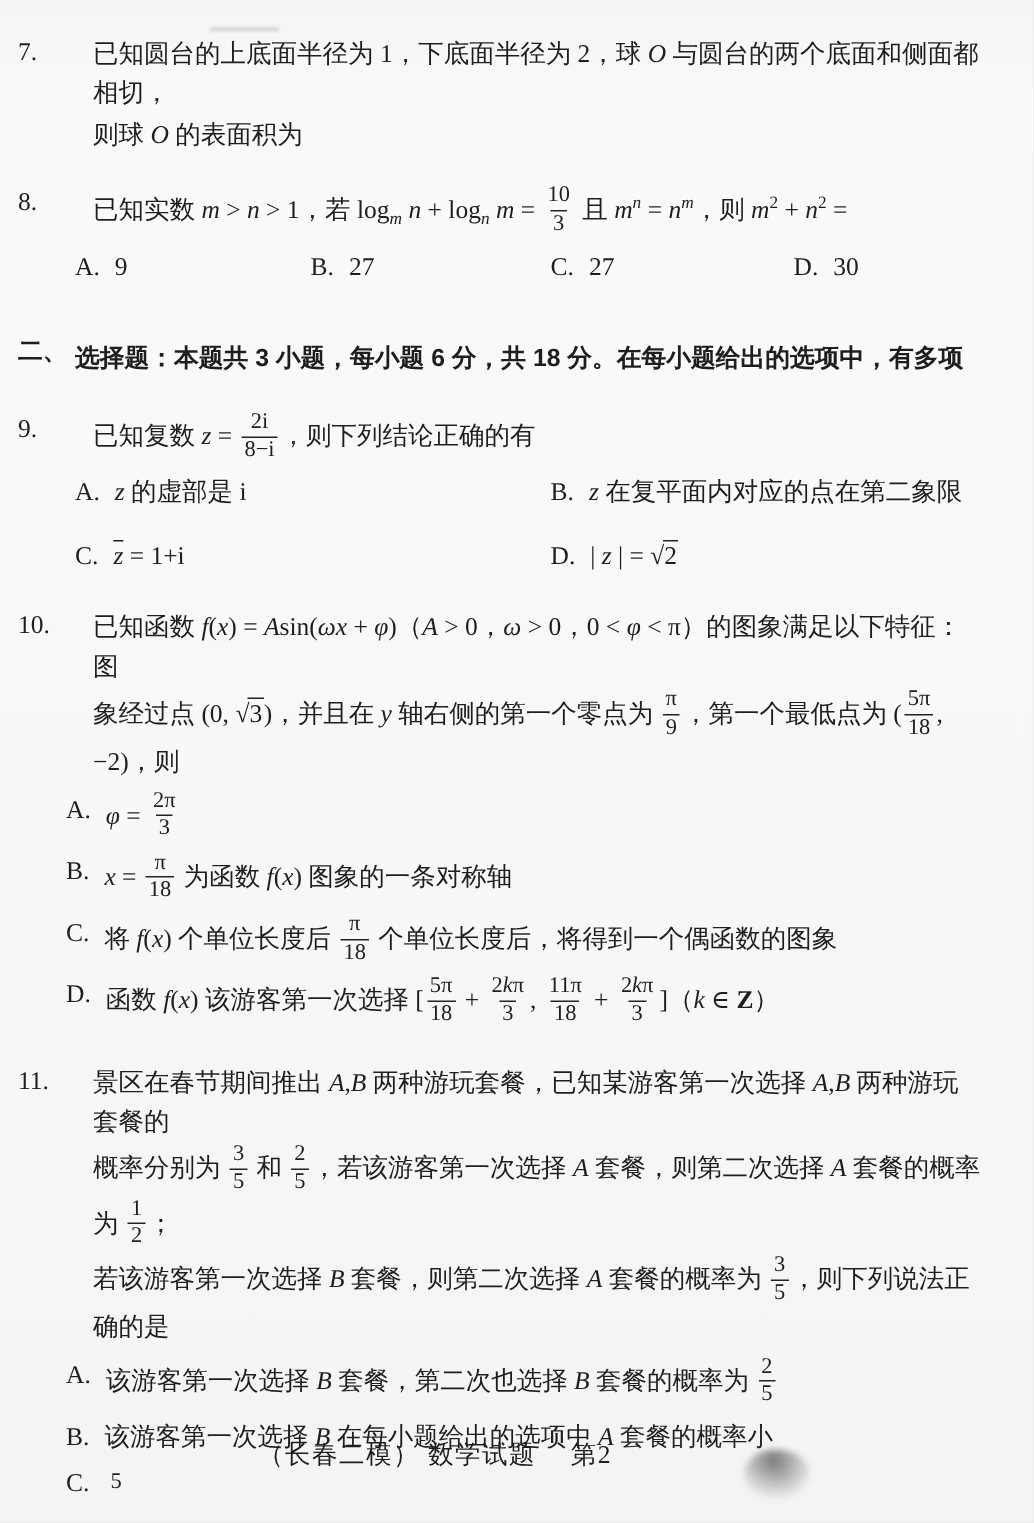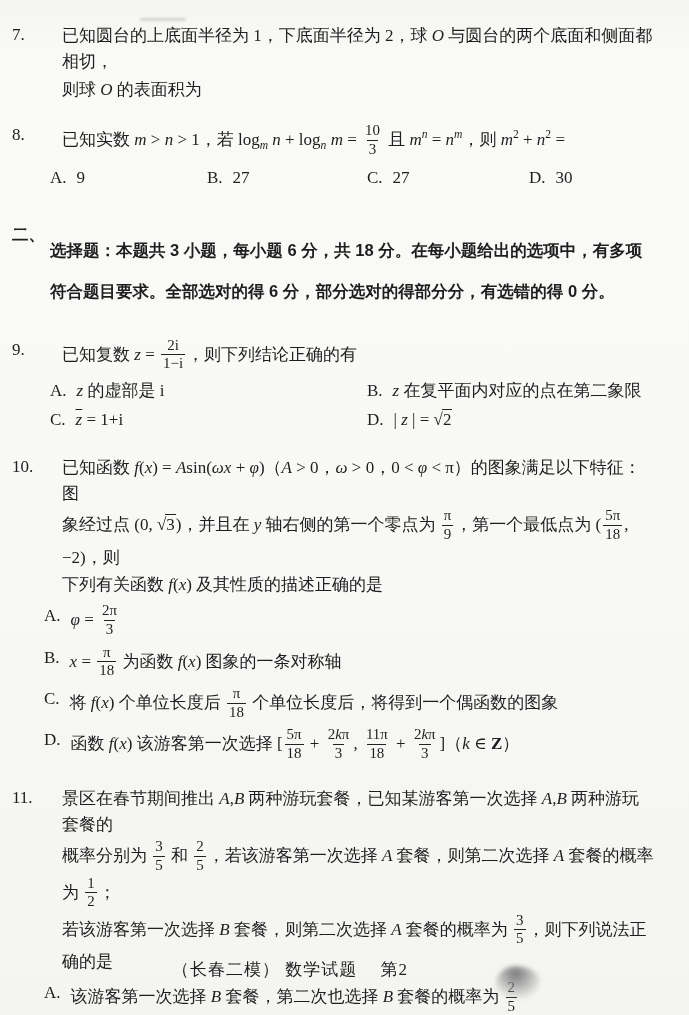--- a/index.html
+++ b/index.html
@@ -9,32 +9,32 @@
     font-family:"Liberation Serif","DejaVu Serif",serif;
     color:#1e1e1e; font-size:17px; line-height:1.55;
   }
   .content{position:absolute; left:10px; top:22px; right:22px;}
   .question{display:flex; align-items:flex-start;}
   .qnum{flex:0 0 38px; padding-left:2px;}
   .qbody{flex:1; min-width:0;}
   .qline{margin:1px 12px;}
   
   .options4{display:grid; grid-template-columns:157px 160px 162px 1fr; margin-top:6px;}
-  .options2{display:grid; grid-template-columns:317px 1fr; row-gap:3px; margin-top:4px;}
+  .options2{display:grid; grid-template-columns:317px 1fr; row-gap:17px; margin-top:4px;}
   .opt{white-space:nowrap;}
   .olabel{margin-right:10px;}
   .optrow{display:flex; margin:5px 0; margin-left:-6px;}
   .optrow .olabel{flex:0 0 auto;}
   .optbody{flex:1; min-width:0;}
   
   .section{display:flex; font-weight:700; margin:30px 0 16px;
     font-family:"Liberation Sans","DejaVu Sans",sans-serif; font-size:16.5px;}
   .slabel{flex:0 0 38px; padding-left:2px;}
   .sbody{flex:1;}
-  .sline{margin:16px 0;}
+  .sline{margin:5px 0;}
   
   .mi{font-style:italic;}
   .mb{font-weight:700;}
   sup,sub{font-size:0.68em; line-height:0;}
   .frac{display:inline-flex; flex-direction:column; align-items:center;
     vertical-align:middle; margin:0 2px; line-height:1.18; font-size:0.88em;
     transform:translateY(-1px);}
   .frac .fn{padding:0 2px;font-family:Liberation Serif, serif;}
   .frac .fd{border-top:1.3px solid #222; padding:0 2px;}
   .mover{text-decoration:overline;}
@@ -84,30 +84,29 @@
           <span class="opt"><span class="olabel">C.</span><span><span>27</span></span></span>
           <span class="opt"><span class="olabel">D.</span><span><span>30</span></span></span>
         </div>
       </div>
     </div>
 
     <div class="section">
       <span class="slabel">二、</span>
       <div class="sbody">
         <div class="sline">选择题：本题共 3 小题，每小题 6 分，共 18 分。在每小题给出的选项中，有多项</div>
-        <div class="sline">符合题目要求。全部选对的得 6 分，部分选对的得部分分，有选错的得 0 分。</div>
       </div>
     </div>
 
     <div class="question" id="q9">
       <span class="qnum">9.</span>
       <div class="qbody">
         <div class="qline"><span>已知复数 </span><span class="mi">z</span><span> = </span><span class="frac">
               <span class="fn"><span>2i</span></span>
-              <span class="fd"><span>1−i</span></span>
+              <span class="fd"><span>8−i</span></span>
             </span><span>，则下列结论正确的有</span></div>
         <div class="options2">
           <span class="opt"><span class="olabel">A.</span><span><span class="mi">z</span><span> 的虚部是 i</span></span></span>
           <span class="opt"><span class="olabel">B.</span><span><span class="mi">z</span><span> 在复平面内对应的点在第二象限</span></span></span>
           <span class="opt"><span class="olabel">C.</span><span><span class="mover mi">z</span><span> = 1+i</span></span></span>
           <span class="opt"><span class="olabel">D.</span><span><span>| </span><span class="mi">z</span><span> | = </span><span class="msqrt"><span class="rsign">√</span><span class="rbody"><span>2</span></span></span></span></span>
         </div>
       </div>
     </div>
 
@@ -115,21 +114,20 @@
       <span class="qnum">10.</span>
       <div class="qbody">
         <div class="qline"><span>已知函数 </span><span class="mi">f</span><span>(</span><span class="mi">x</span><span>) = </span><span class="mi">A</span><span>sin(</span><span class="mi">ωx</span><span> + </span><span class="mi">φ</span><span>)（</span><span class="mi">A</span><span> &gt; 0，</span><span class="mi">ω</span><span> &gt; 0，0 &lt; </span><span class="mi">φ</span><span> &lt; π）的图象满足以下特征：图</span></div>
         <div class="qline"><span>象经过点 (0, </span><span class="msqrt"><span class="rsign">√</span><span class="rbody"><span>3</span></span></span><span>)，并且在 </span><span class="mi">y</span><span> 轴右侧的第一个零点为 </span><span class="frac">
               <span class="fn"><span>π</span></span>
               <span class="fd"><span>9</span></span>
             </span><span>，第一个最低点为 (</span><span class="frac">
               <span class="fn"><span>5π</span></span>
               <span class="fd"><span>18</span></span>
             </span><span>, −2)，则</span></div>
-        <div class="qline"><span>下列有关函数 </span><span class="mi">f</span><span>(</span><span class="mi">x</span><span>) 及其性质的描述正确的是</span></div>
         <div class="optstack">
           <div class="optrow">
               <span class="olabel">A.</span>
               <span class="optbody"><span class="mi">φ</span><span> = </span><span class="frac">
                   <span class="fn"><span>2π</span></span>
                   <span class="fd"><span>3</span></span>
                 </span></span>
             </div>
           <div class="optrow">
               <span class="olabel">B.</span>

